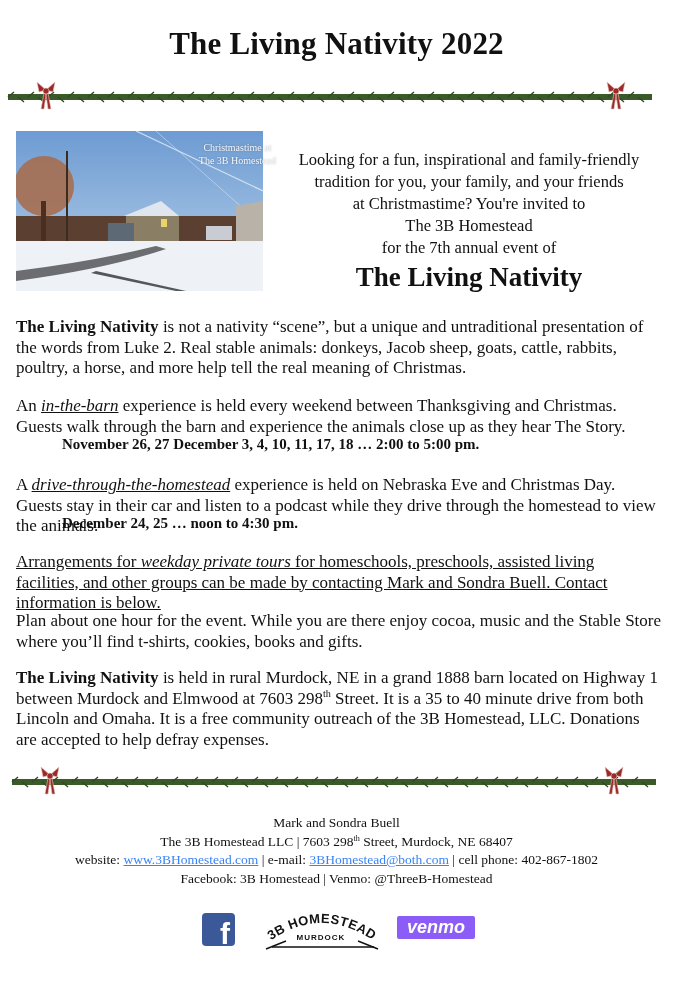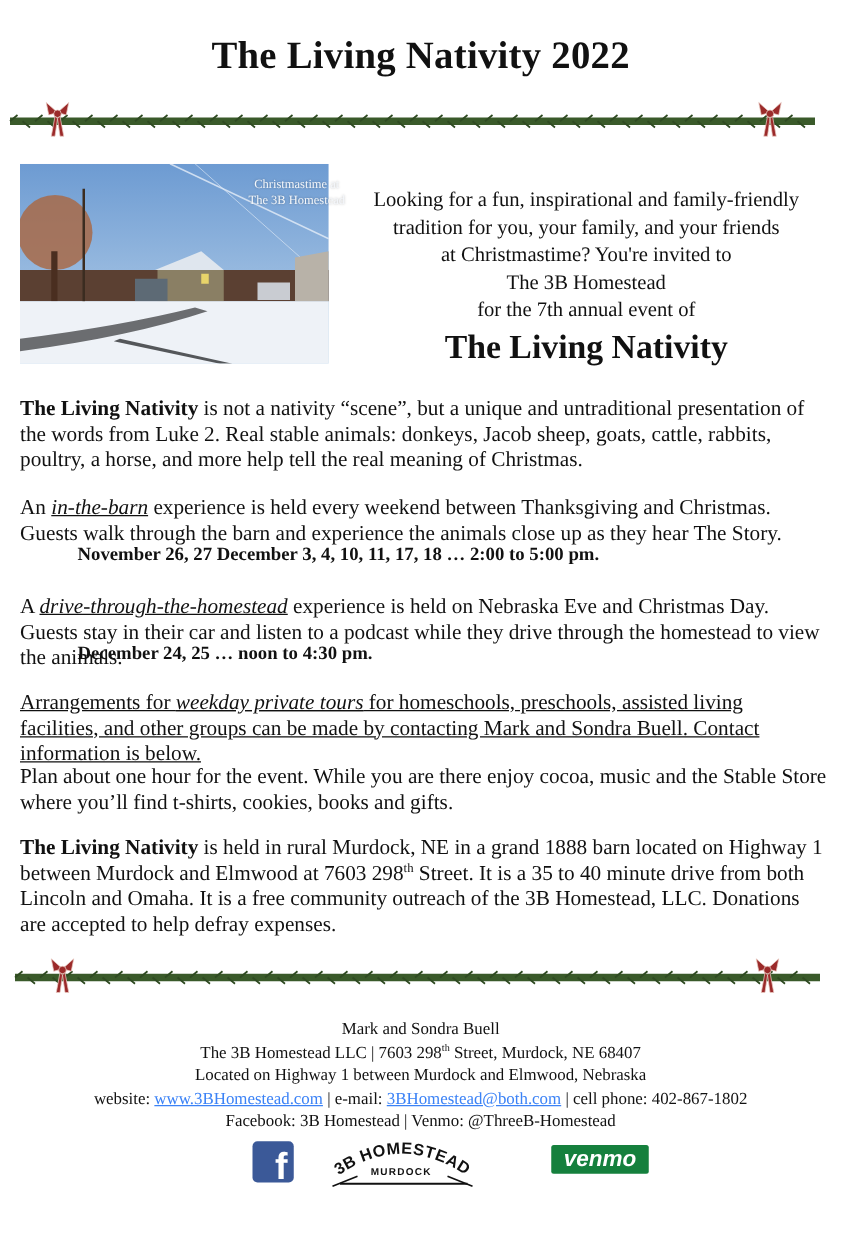--- a/index.html
+++ b/index.html
@@ -131,21 +131,20 @@
       <path d="M604 12 l-9 -8 l2 10 z M604 12 l9 -8 l-2 10 z"></path>
       <circle cx="604" cy="13" r="3"></circle>
       <path d="M602 15 l-3 16 l3 0 l2 -14 z M606 15 l3 16 l-3 0 l-2 -14 z"></path>
     </g>
   </svg>
 </div>
 
 <div class="abs contact">
   <div>Mark and Sondra Buell</div>
   <div><span>The 3B Homestead LLC | 7603 298</span><sup>th</sup><span> Street, Murdock, NE  68407</span></div>
-  <div>Located on Highway 1 between Murdock and Elmwood, Nebraska</div>
   <div>
     <span>website:  </span><a>www.3BHomestead.com</a><span> | e-mail:  </span><a>3BHomestead@both.com</a><span> | cell phone:  </span><span>402-867-1802</span>
   </div>
   <div>Facebook: 3B Homestead | Venmo: @ThreeB-Homestead</div>
 </div>
 
 <div class="abs logos">
   <div class="abs" style="left:202px; top:2px; width:33px; height:33px; background:#3b5998; border-radius:4px;">
     <span style="position:absolute; right:5px; bottom:-3px; color:#fff; font-family:'Liberation Sans',sans-serif; font-weight:bold; font-size:30px; line-height:30px;">f</span>
   </div>
@@ -156,16 +155,16 @@
         </defs>
       <text font-family="Liberation Sans, sans-serif" font-size="13" font-weight="bold" fill="#111" letter-spacing="0.5">
         <textPath href="#arc" startOffset="50%" text-anchor="middle">3B HOMESTEAD</textPath>
       </text>
       <line x1="10" y1="36" x2="112" y2="36" stroke="#111" stroke-width="1.6"></line>
       <line x1="4" y1="38" x2="24" y2="30" stroke="#111" stroke-width="1.4"></line>
       <line x1="96" y1="30" x2="116" y2="38" stroke="#111" stroke-width="1.4"></line>
     </svg>
     <span style="position:absolute; left:0; width:118px; top:22px; text-align:center; font-family:'Liberation Sans',sans-serif; font-weight:bold; font-size:8px; letter-spacing:1px;">MURDOCK</span>
   </div>
-  <div class="abs" style="left:397px; top:5px; width:78px; height:23px; background:#15803d; border-radius:2px; text-align:center;margin-left:44px;">
+  <div class="abs" style="left:397px; top:5px; width:78px; height:23px; background:#8b5cf6; border-radius:2px; text-align:center;">
     <span style="color:#fff; font-family:'Liberation Sans',sans-serif; font-weight:bold; font-style:italic; font-size:18px; line-height:23px;">venmo</span>
   </div>
 </div>
 
 </body></html>

